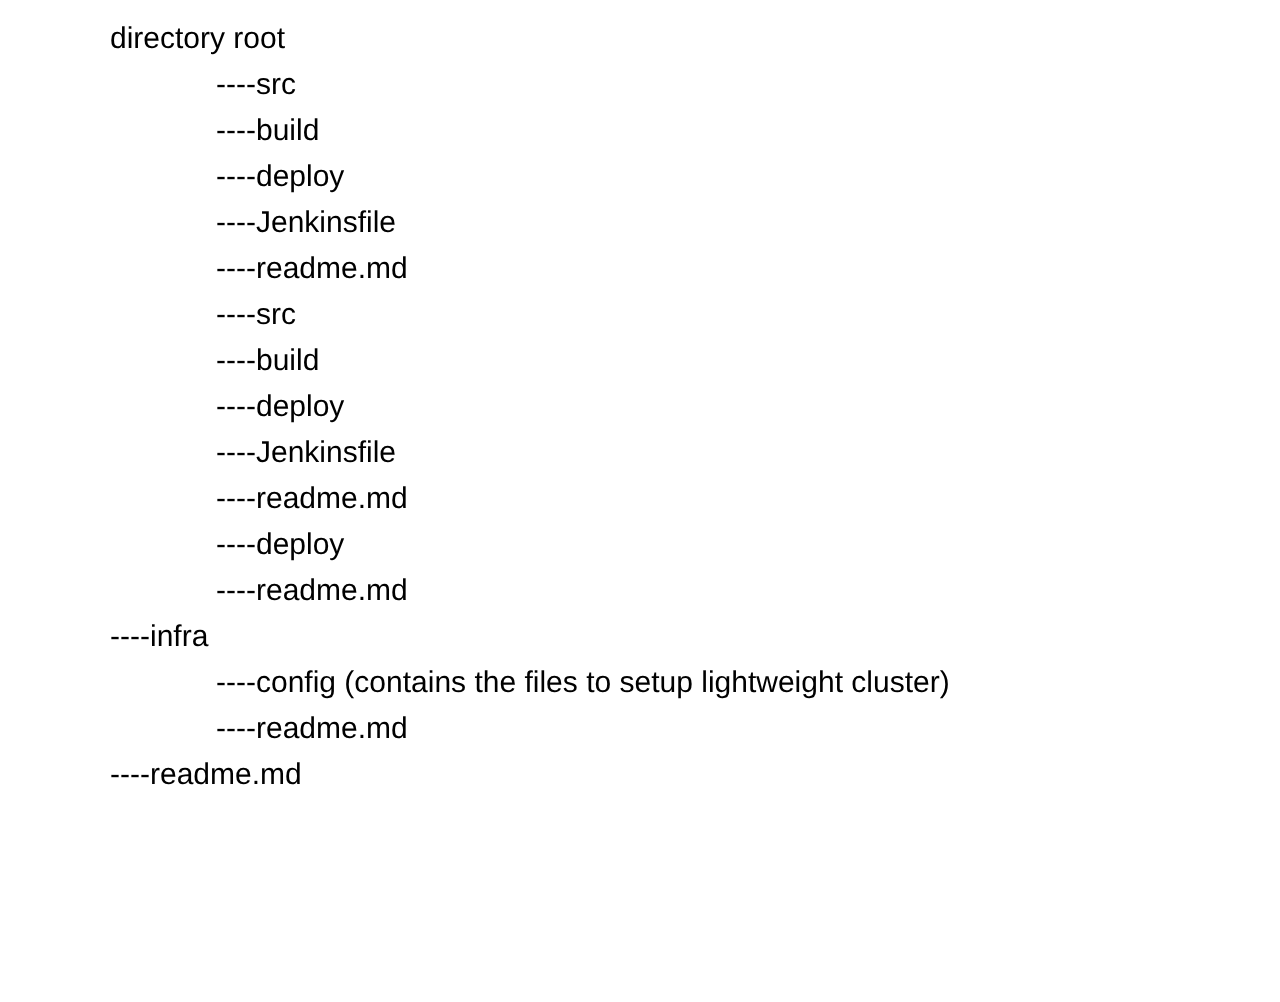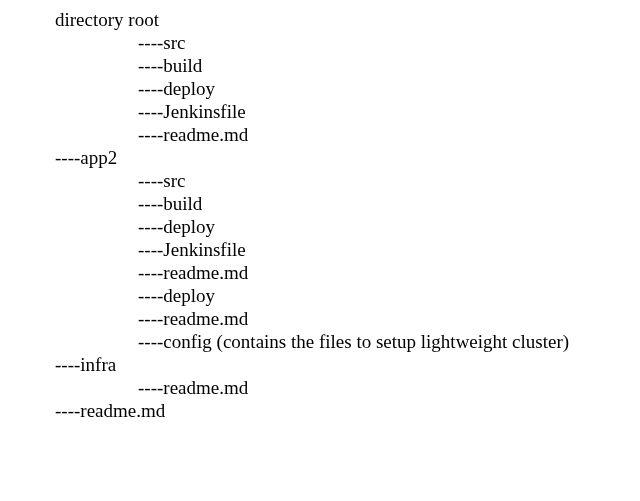--- a/index.html
+++ b/index.html
@@ -10,48 +10,47 @@
   body {
     width: 640px;
     height: 501px;
     overflow: hidden;
   }
   .doc-canvas {
     box-sizing: border-box;
     width: 640px;
     height: 501px;
     padding: 8px 0 0 55px;
-    font-family: Liberation Serif, serif;
-    font-size: 19px;
+    font-family: Liberation Sans, sans-serif;
+    font-size: 15px;
     line-height: 23px;
     color: #000000;
     background: #ffffff;
   }
   .line {
     white-space: pre;
     height: 23px;
   }
   .indent-0 { margin-left: 0; }
-  .indent-1 { margin-left: 83px; }
+  .indent-1 { margin-left: 53px; }
 </style>
 </head>
 <body>
 
 <div class="doc-canvas">
   <div class="line indent-0">directory root</div>
   <div class="line indent-1">----src</div>
   <div class="line indent-1">----build</div>
   <div class="line indent-1">----deploy</div>
   <div class="line indent-1">----Jenkinsfile</div>
   <div class="line indent-1">----readme.md</div>
-  <div class="line indent-0">----app2</div>
   <div class="line indent-1">----src</div>
   <div class="line indent-1">----build</div>
   <div class="line indent-1">----deploy</div>
   <div class="line indent-1">----Jenkinsfile</div>
   <div class="line indent-1">----readme.md</div>
   <div class="line indent-1">----deploy</div>
   <div class="line indent-1">----readme.md</div>
+  <div class="line indent-0">----infra</div>
   <div class="line indent-1">----config (contains the files to setup lightweight cluster)</div>
-  <div class="line indent-0">----infra</div>
   <div class="line indent-1">----readme.md</div>
   <div class="line indent-0">----readme.md</div>
 </div>
 
 </body></html>

